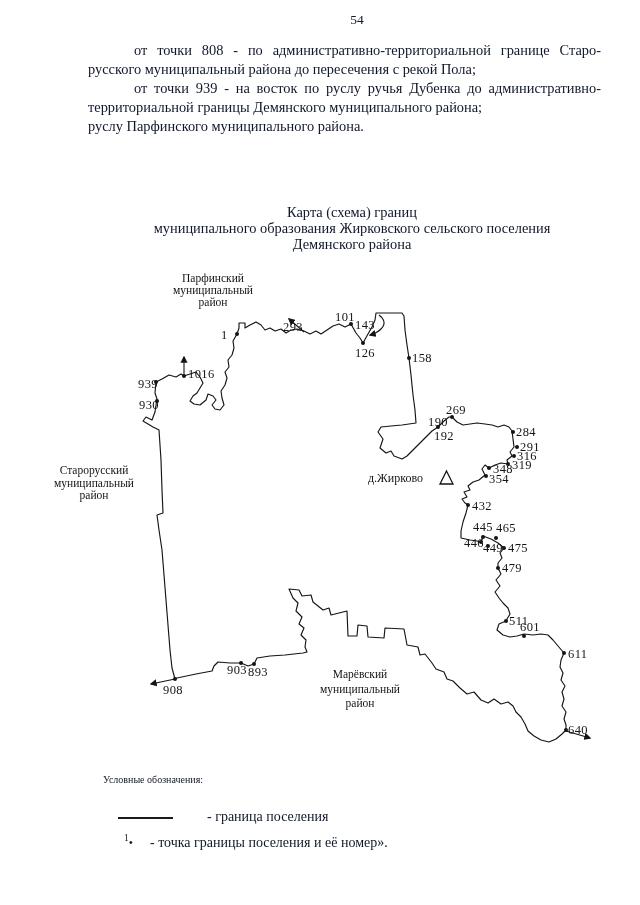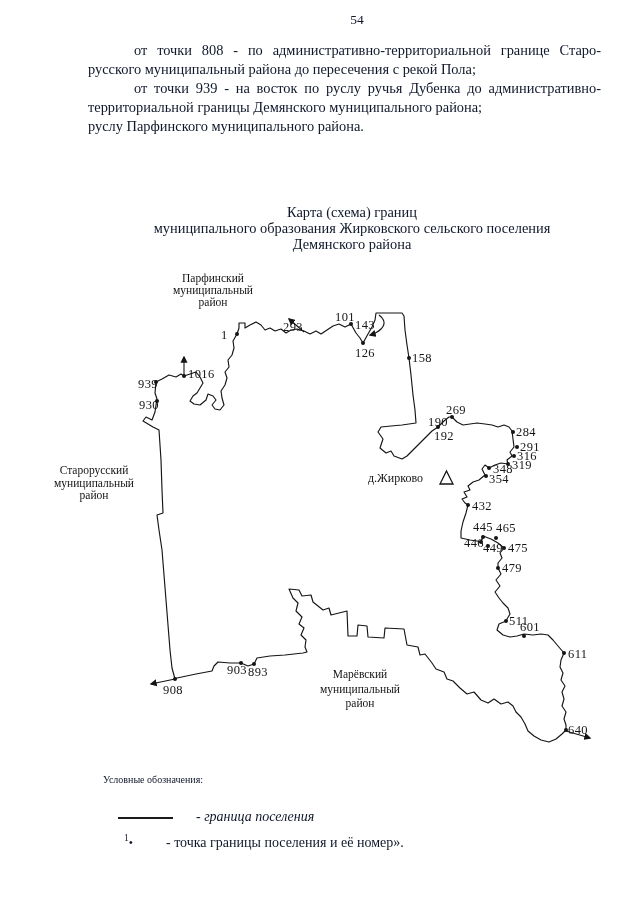--- a/index.html
+++ b/index.html
@@ -15,25 +15,25 @@
   svg.map{position:absolute;left:0;top:250px;}
   .boundary{fill:none;stroke:#151515;stroke-width:1.15;stroke-linejoin:round;stroke-linecap:round;}
   .arrow{fill:none;stroke:#151515;stroke-width:1.1;}
   .pt{fill:#151515;stroke:none;}
   .tri{fill:#ffffff;stroke:#151515;stroke-width:1.3;}
   text.plabel{font-family:"Liberation Serif",serif;font-size:12.5px;letter-spacing:.4px;fill:#151515;}
   text.rlabel{font-family:"Liberation Serif",serif;font-size:11.5px;fill:#151515;}
   text.slabel{font-family:"Liberation Serif",serif;font-size:12px;fill:#151515;}
   .legend-title{position:absolute;left:103px;top:774px;font-size:10px;}
   .lg-line{position:absolute;left:118px;top:817px;width:55px;border-top:2px solid #1a1a1a;}
-  .lg-label1{position:absolute;left:196px;top:809px;font-size:14px;font-style:italic;}
+  .lg-label1{position:absolute;left:207px;top:809px;font-size:14px;}
   .lg-sym2{position:absolute;left:124px;top:833px;font-size:13px;}
   .lg-sym2 sup{font-size:9.5px;vertical-align:6px;}
   .lg-sym2 .dot{font-size:12px;}
-  .lg-label2{position:absolute;left:150px;top:835px;font-size:14px;margin-left:16px;}
+  .lg-label2{position:absolute;left:150px;top:835px;font-size:14px;}
 </style>
 </head>
 <body>
 
 <div class="page">
 
   <div class="page-number">54</div>
 
   <div class="body-text">
     <div class="tl just ind">от точки 808 - по административно-территориальной границе Старо-</div>

